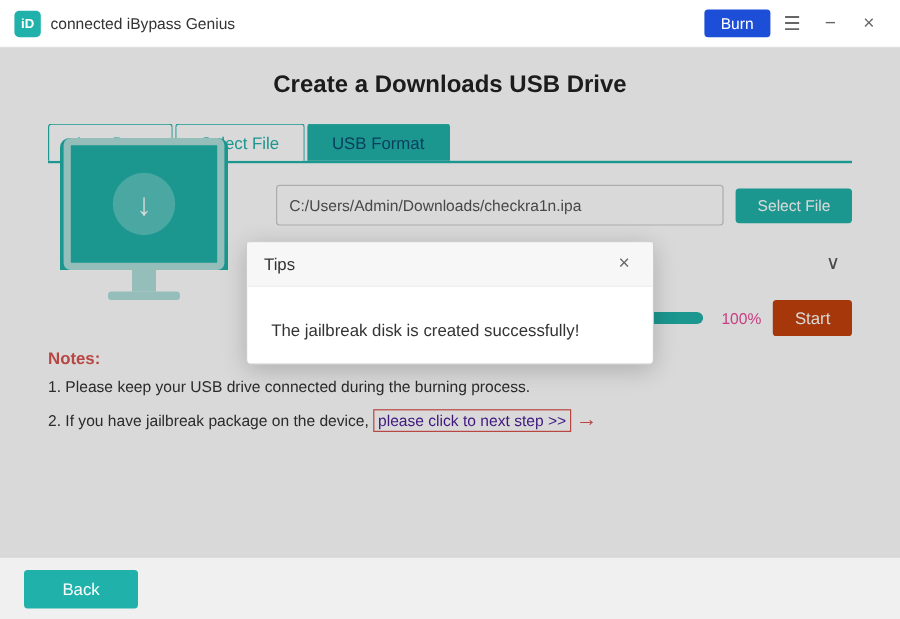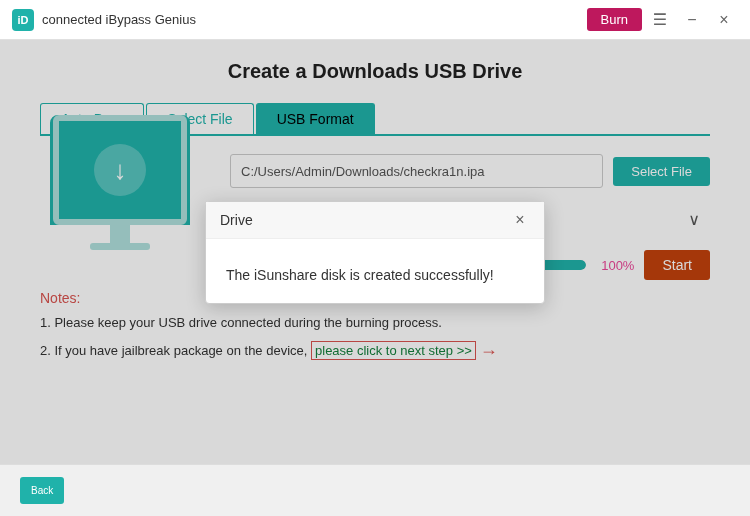--- a/index.html
+++ b/index.html
@@ -42,21 +42,21 @@
     .title-bar-title {
       font-size: 13px;
       color: #333;
     }
     .title-bar-right {
       display: flex;
       align-items: center;
       gap: 4px;
     }
     .burn-btn {
-      background: #be185d;
+      background: #1d4ed8;
       color: white;
       border: none;
       padding: 4px 14px;
       border-radius: 3px;
       font-size: 13px;
       cursor: pointer;
     }
     .window-ctrl {
       width: 28px;
       height: 28px;
@@ -100,21 +100,21 @@
       cursor: pointer;
       border: 1px solid #20b2aa;
       border-bottom: none;
       color: #20b2aa;
       background: #fff;
       border-radius: 3px 3px 0 0;
       margin-right: 2px;
     }
     .tab.active {
       background: #20b2aa;
-      color: #000000;
+      color: #0c4a6e;
     }
 
     
     .form-row {
       display: flex;
       align-items: center;
       gap: 10px;
       margin-bottom: 14px;
     }
     .file-input {
@@ -252,30 +252,30 @@
       border-radius: 3px;
     }
 
     
     .notes-section {
       margin-top: 10px;
     }
     .notes-title {
       color: #d9534f;
       font-size: 14px;
-      font-weight: normal;
+      font-weight: bold;
       margin-bottom: 6px;
     }
     .notes-text {
       font-size: 13px;
       color: #333;
       line-height: 1.7;
     }
     .next-step-link {
-      color: #15803d;
+      color: #4c1d95;
       border: 1px solid #d9534f;
       padding: 1px 3px;
       text-decoration: none;
       font-size: 13px;
     }
     .arrow-icon {
       display: inline-block;
       color: #d9534f;
       margin-left: 4px;
       font-size: 18px;
@@ -291,23 +291,23 @@
       background: #f0f0f0;
       border-top: 1px solid #ddd;
       display: flex;
       align-items: center;
       padding: 0 20px;
     }
     .back-btn {
       background: #20b2aa;
       color: white;
       border: none;
-      padding: 8px 11px;
-      border-radius: 3px;
-      font-size: 10px;
+      padding: 8px 32px;
+      border-radius: 3px;
+      font-size: 14px;
       cursor: pointer;
     }
 
     
     .dialog-overlay {
       position: absolute;
       top: 0; left: 0; right: 0; bottom: 0;
       background: rgba(0,0,0,0.15);
       display: flex;
       align-items: center;
@@ -429,25 +429,25 @@
       <div>1. Please keep your USB drive connected during the burning process.</div>
       <div>
         <span>2. If you have jailbreak package on the device, </span><a class="next-step-link" href="#">please click to next step &gt;&gt;</a><span class="arrow-icon">→</span>
       </div>
     </div>
   </div>
 
   <div class="dialog-overlay">
     <div class="dialog">
       <div class="dialog-header">
-        <span class="dialog-title">Drive</span>
+        <span class="dialog-title">Tips</span>
         <div class="dialog-close">×</div>
       </div>
       <div class="dialog-body">
-        <span>The iSunshare disk is created successfully!</span>
+        <span>The jailbreak disk is created successfully!</span>
       </div>
     </div>
   </div>
 
 </div>
 
 <div class="bottom-bar">
   <button class="back-btn">Back</button>
 </div>
 

